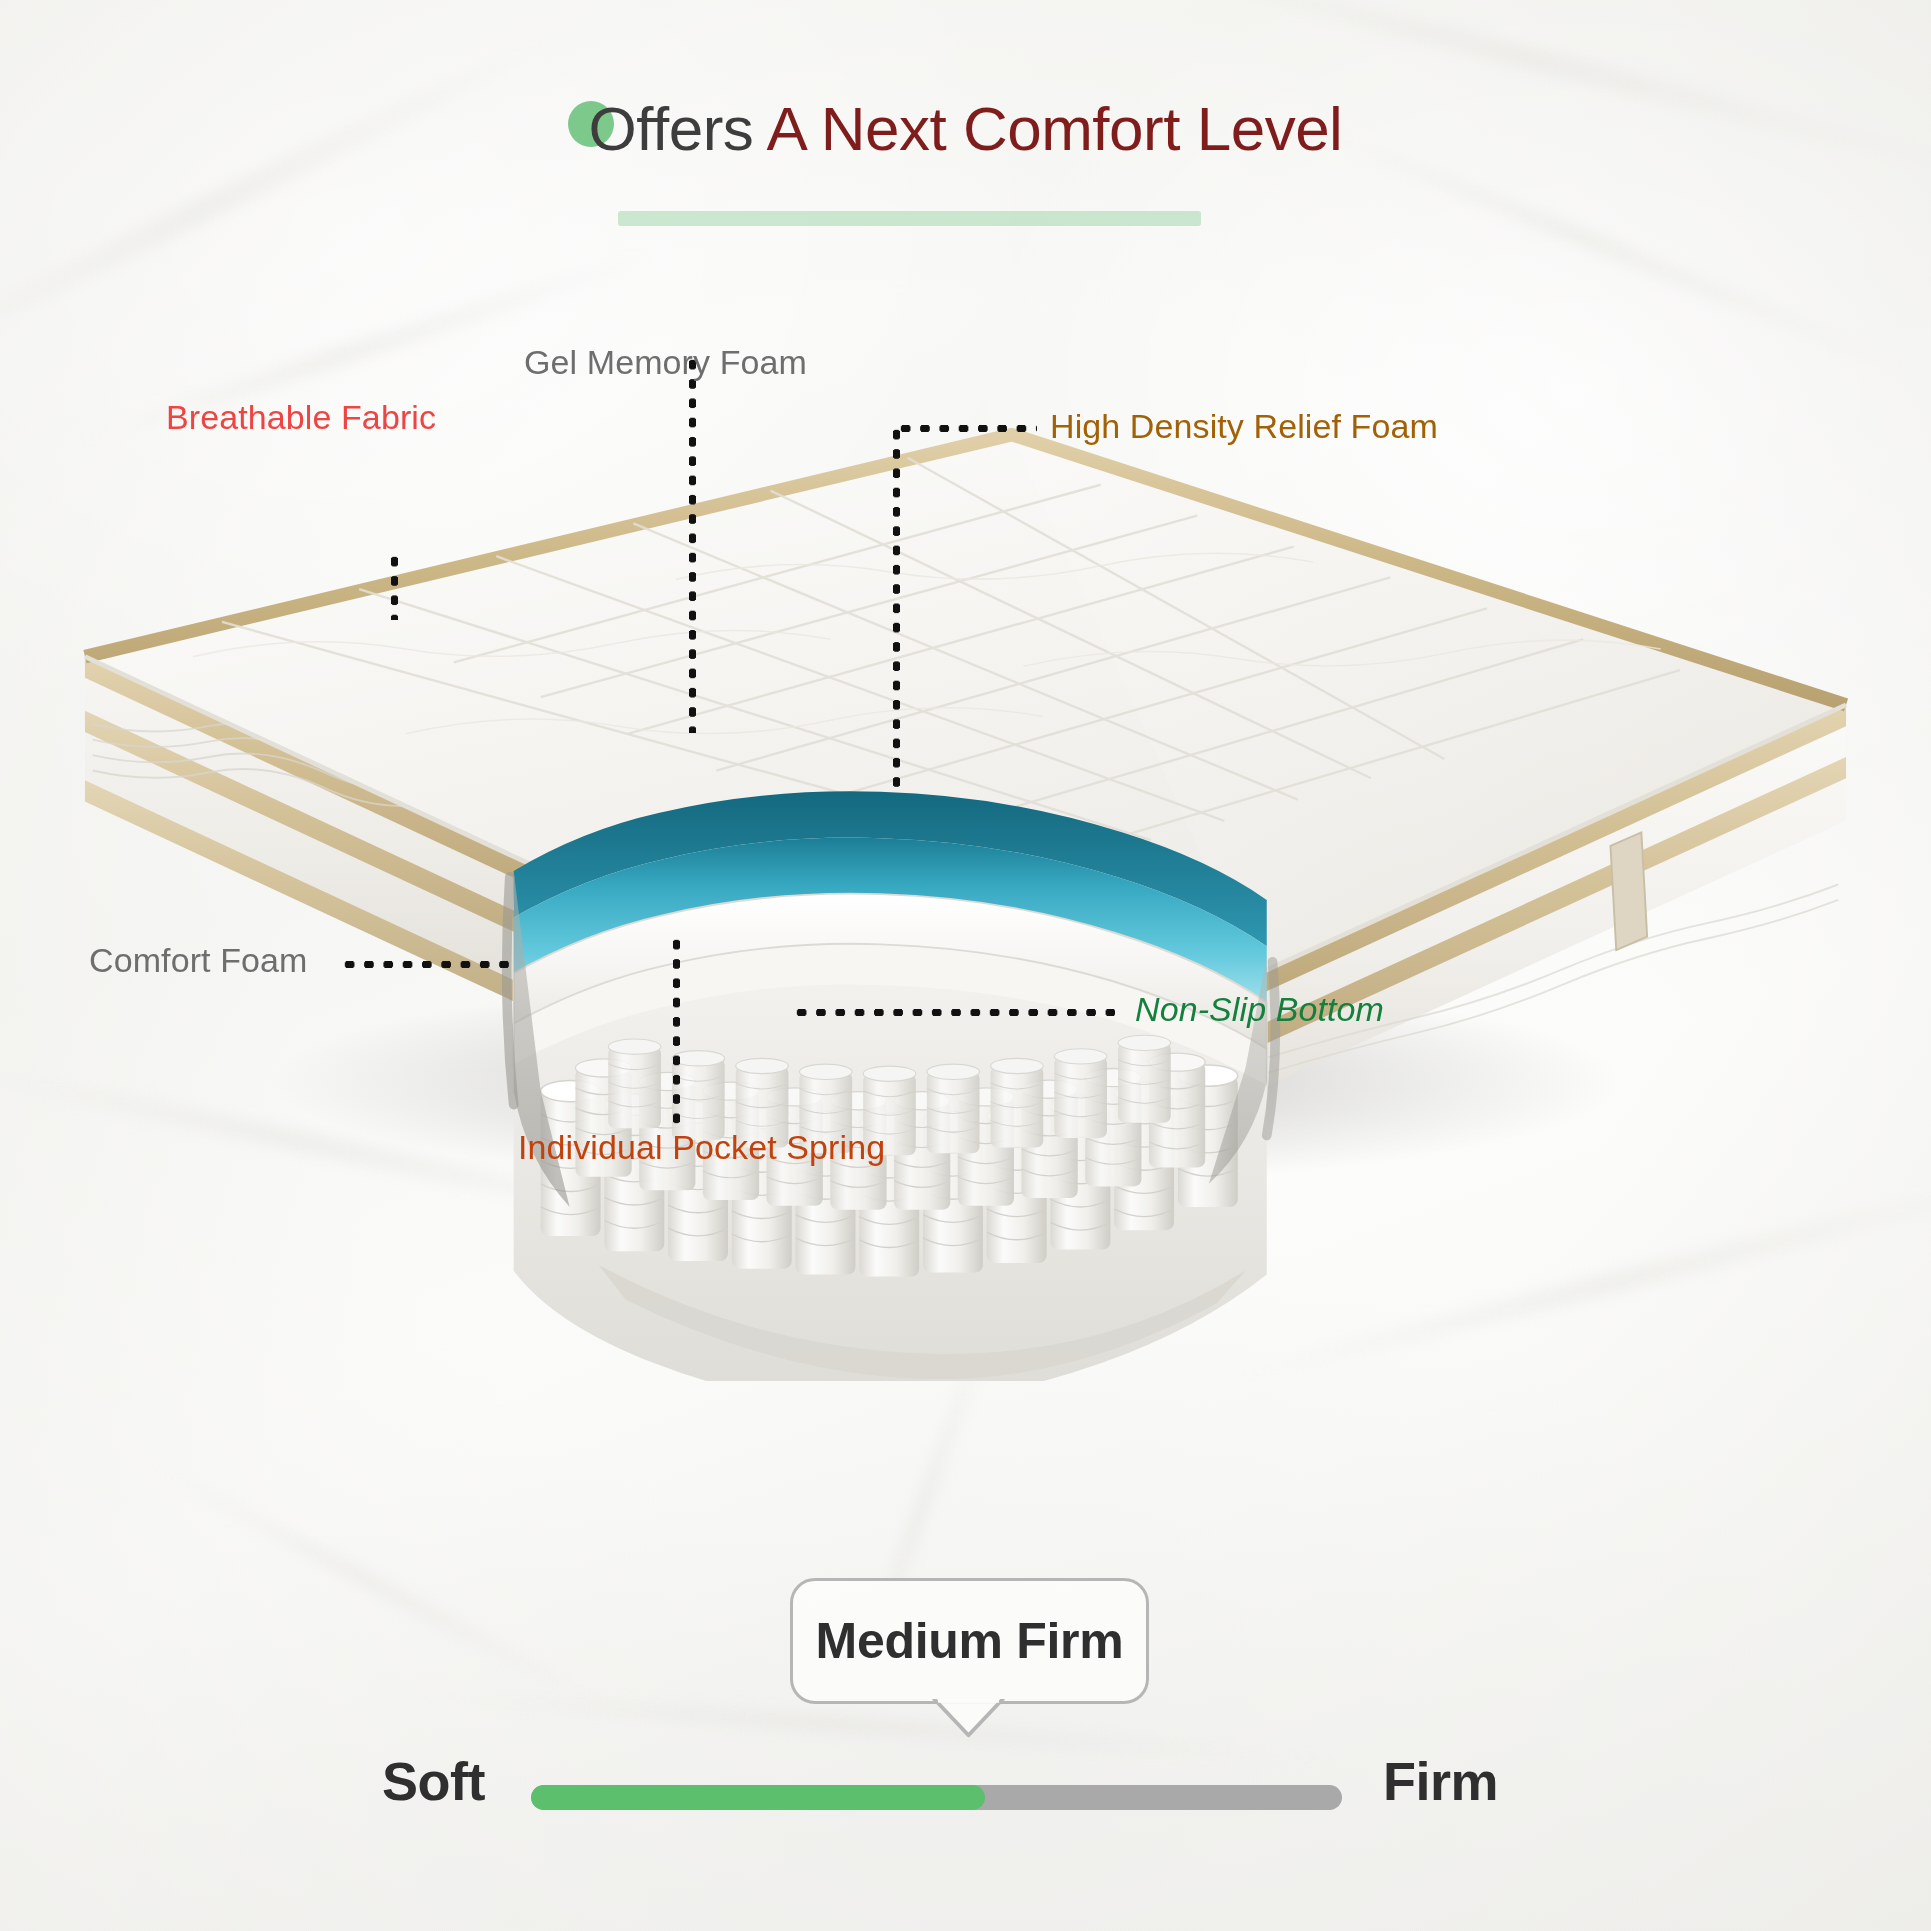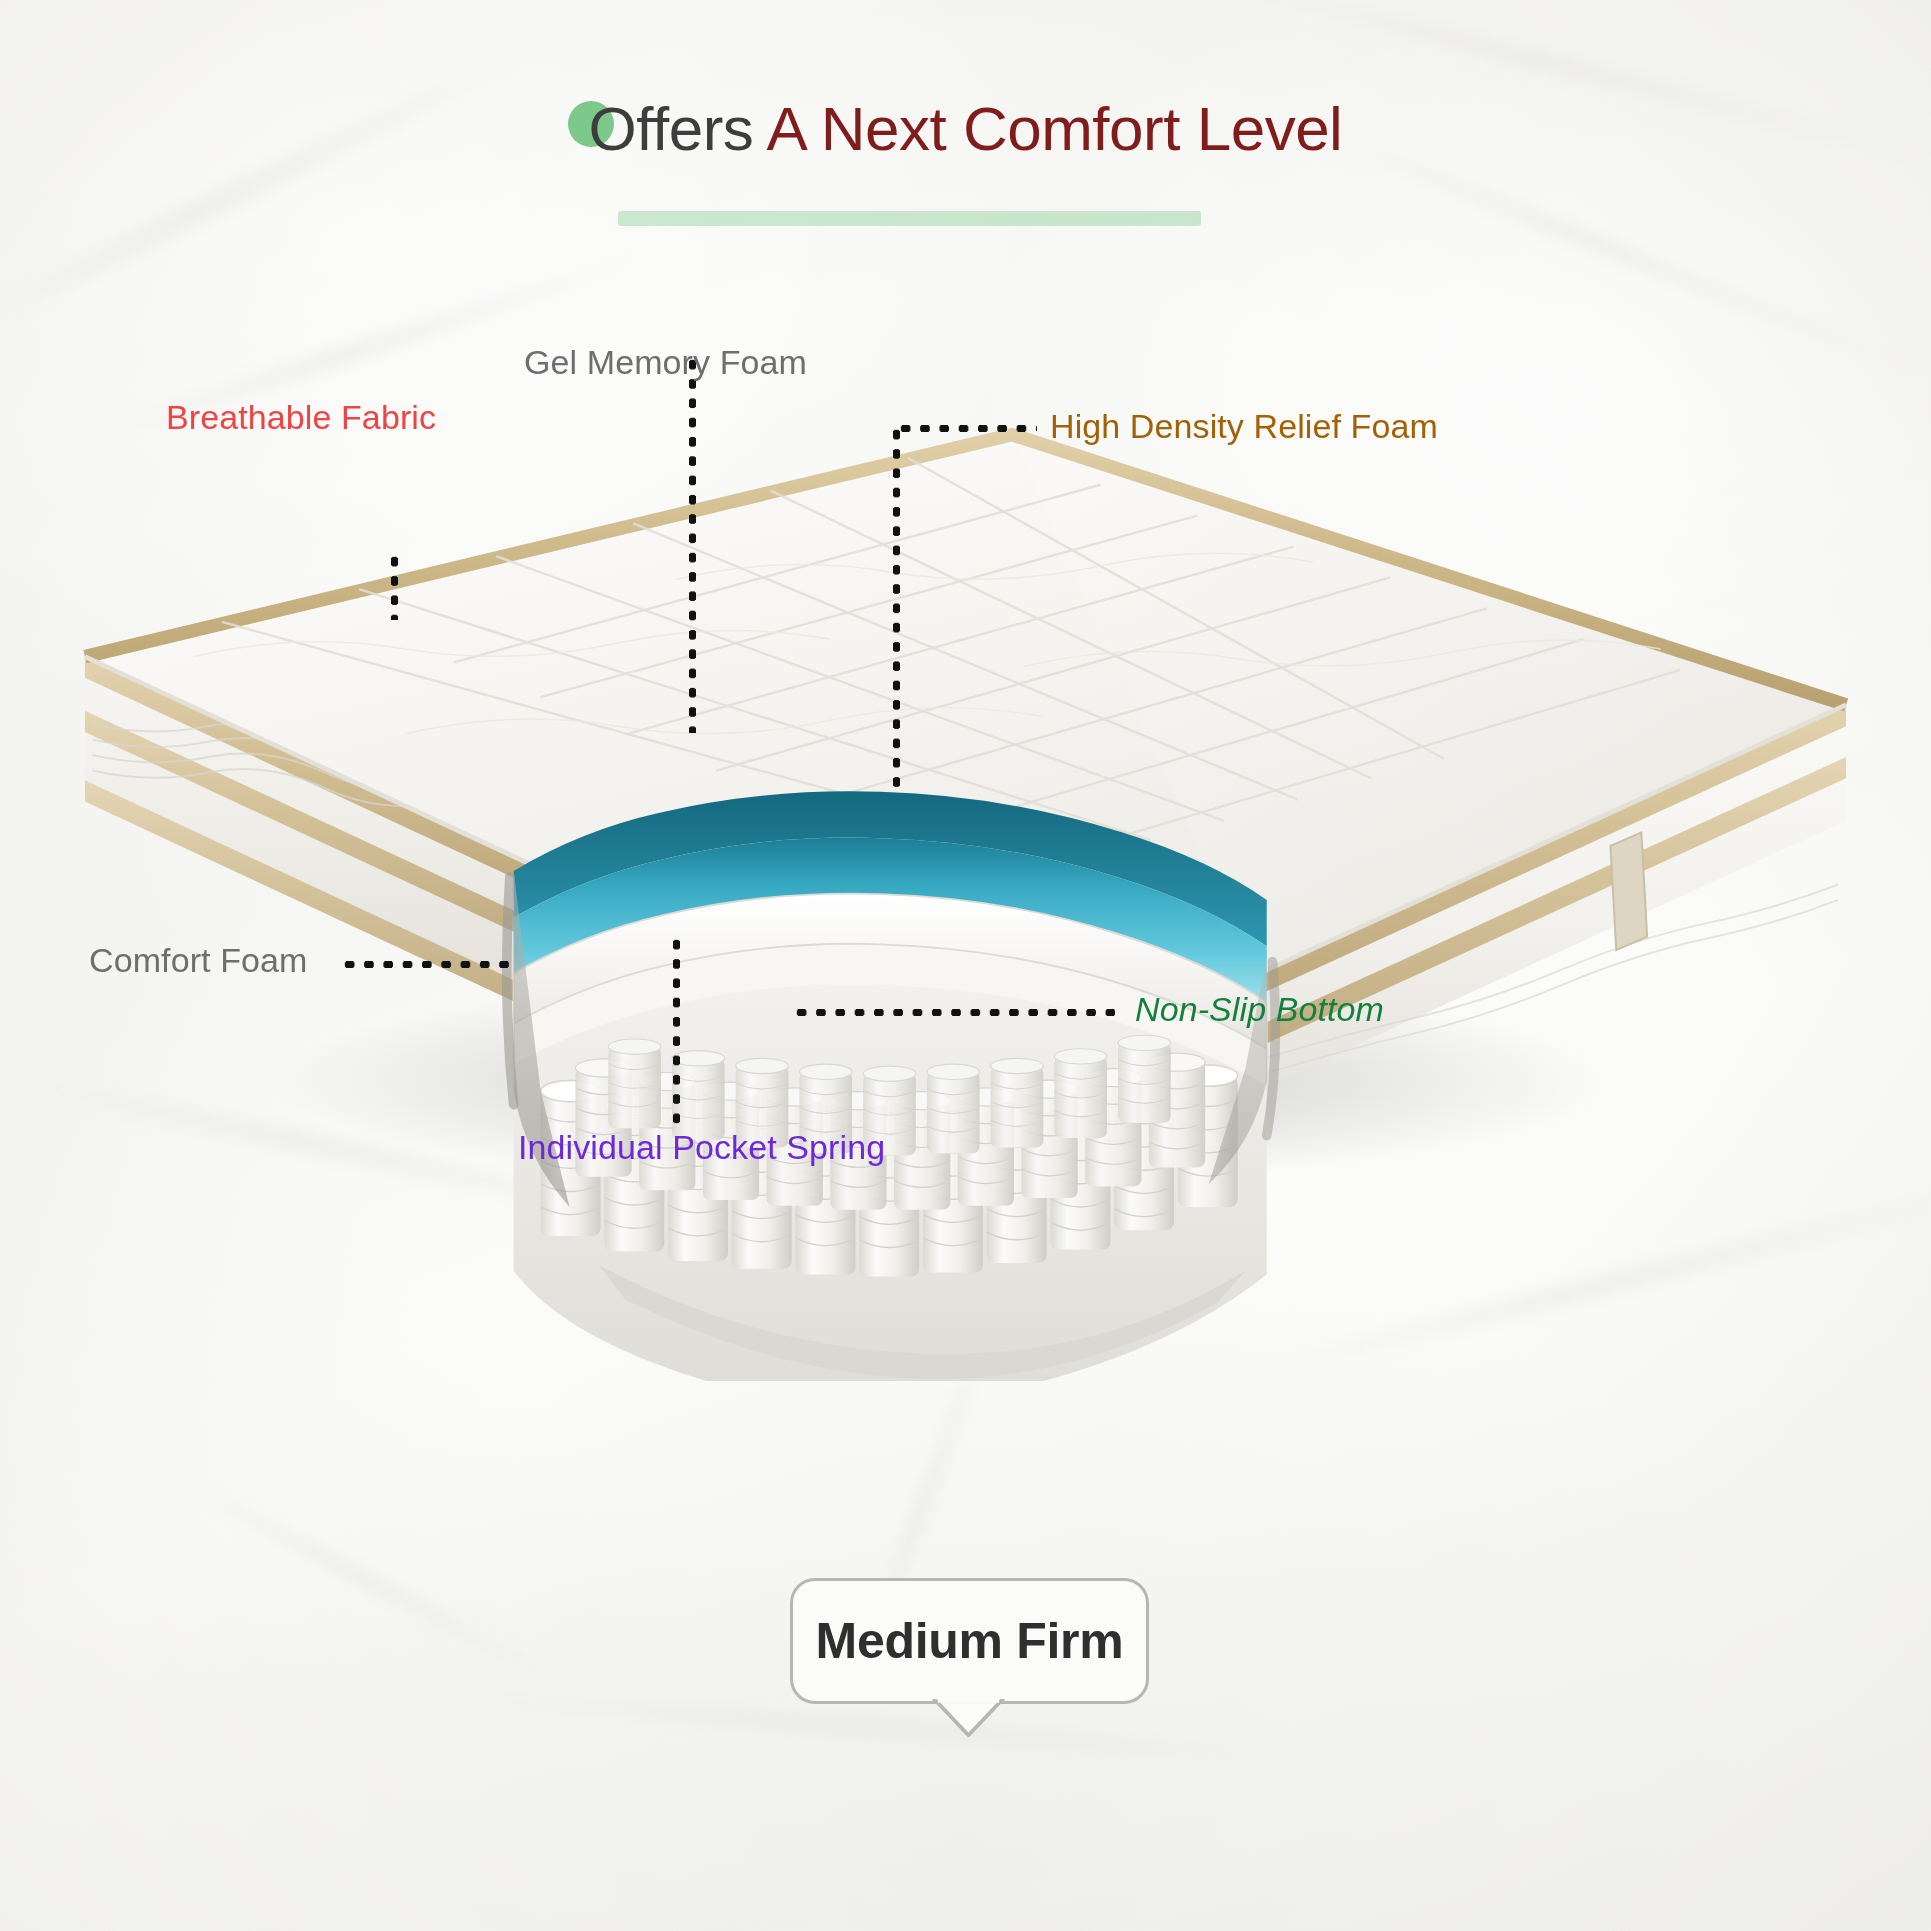--- a/index.html
+++ b/index.html
@@ -715,30 +715,37 @@
   <div class="label" style="left: 166px; top: 398px; color: #ef4444;">Breathable Fabric</div>
 
   <div class="label" style="left: 524px; top: 314px; color: rgb(110, 110, 110); margin-top: 29px;">Gel Memory Foam</div>
 
   <div class="label" style="left: 1050px; top: 407px; color: #a16207;">High Density Relief Foam</div>
 
   <div class="label" style="left: 89px; top: 941px; color: rgb(110, 110, 110);">Comfort Foam</div>
 
   <div class="label" style="left: 1135px; top: 990px; color: #15803d; font-style: italic;">Non-Slip Bottom</div>
 
-  <div class="label" style="left: 518px; top: 1128px; color: #6d28d9;">Individual Pocket Spring</div>
+  <div class="label" style="left: 518px; top: 1128px; color: #c2410c;">Individual Pocket Spring</div>
 
   <div class="firmness">
 
     <div class="bubble">
       <span class="bubble-text">Medium Firm</span>
     </div>
     <div class="bubble-tail">
       <svg width="73" height="42" viewBox="0 0 76 44">
         <path d="M 2 0 L 38 38 L 74 0" fill="rgba(252,252,251,.9)" stroke="#b6b6b6" stroke-width="4" stroke-linejoin="round" stroke-linecap="round"></path>
         <path d="M 6 0 L 70 0" stroke="rgba(252,252,251,.95)" stroke-width="8"></path>
       </svg>
     </div>
 
+    <div class="scale-row">
+      <span class="scale-label left">Soft</span>
+      <div class="track" style="background: rgb(169, 169, 169);">
+        <div class="track-fill" style="width: 56%; background: rgb(92, 191, 110);"></div>
+      </div>
+      <span class="scale-label right">Firm</span>
+    </div>
   </div>
 
 </div>
 
 
 </body></html>

